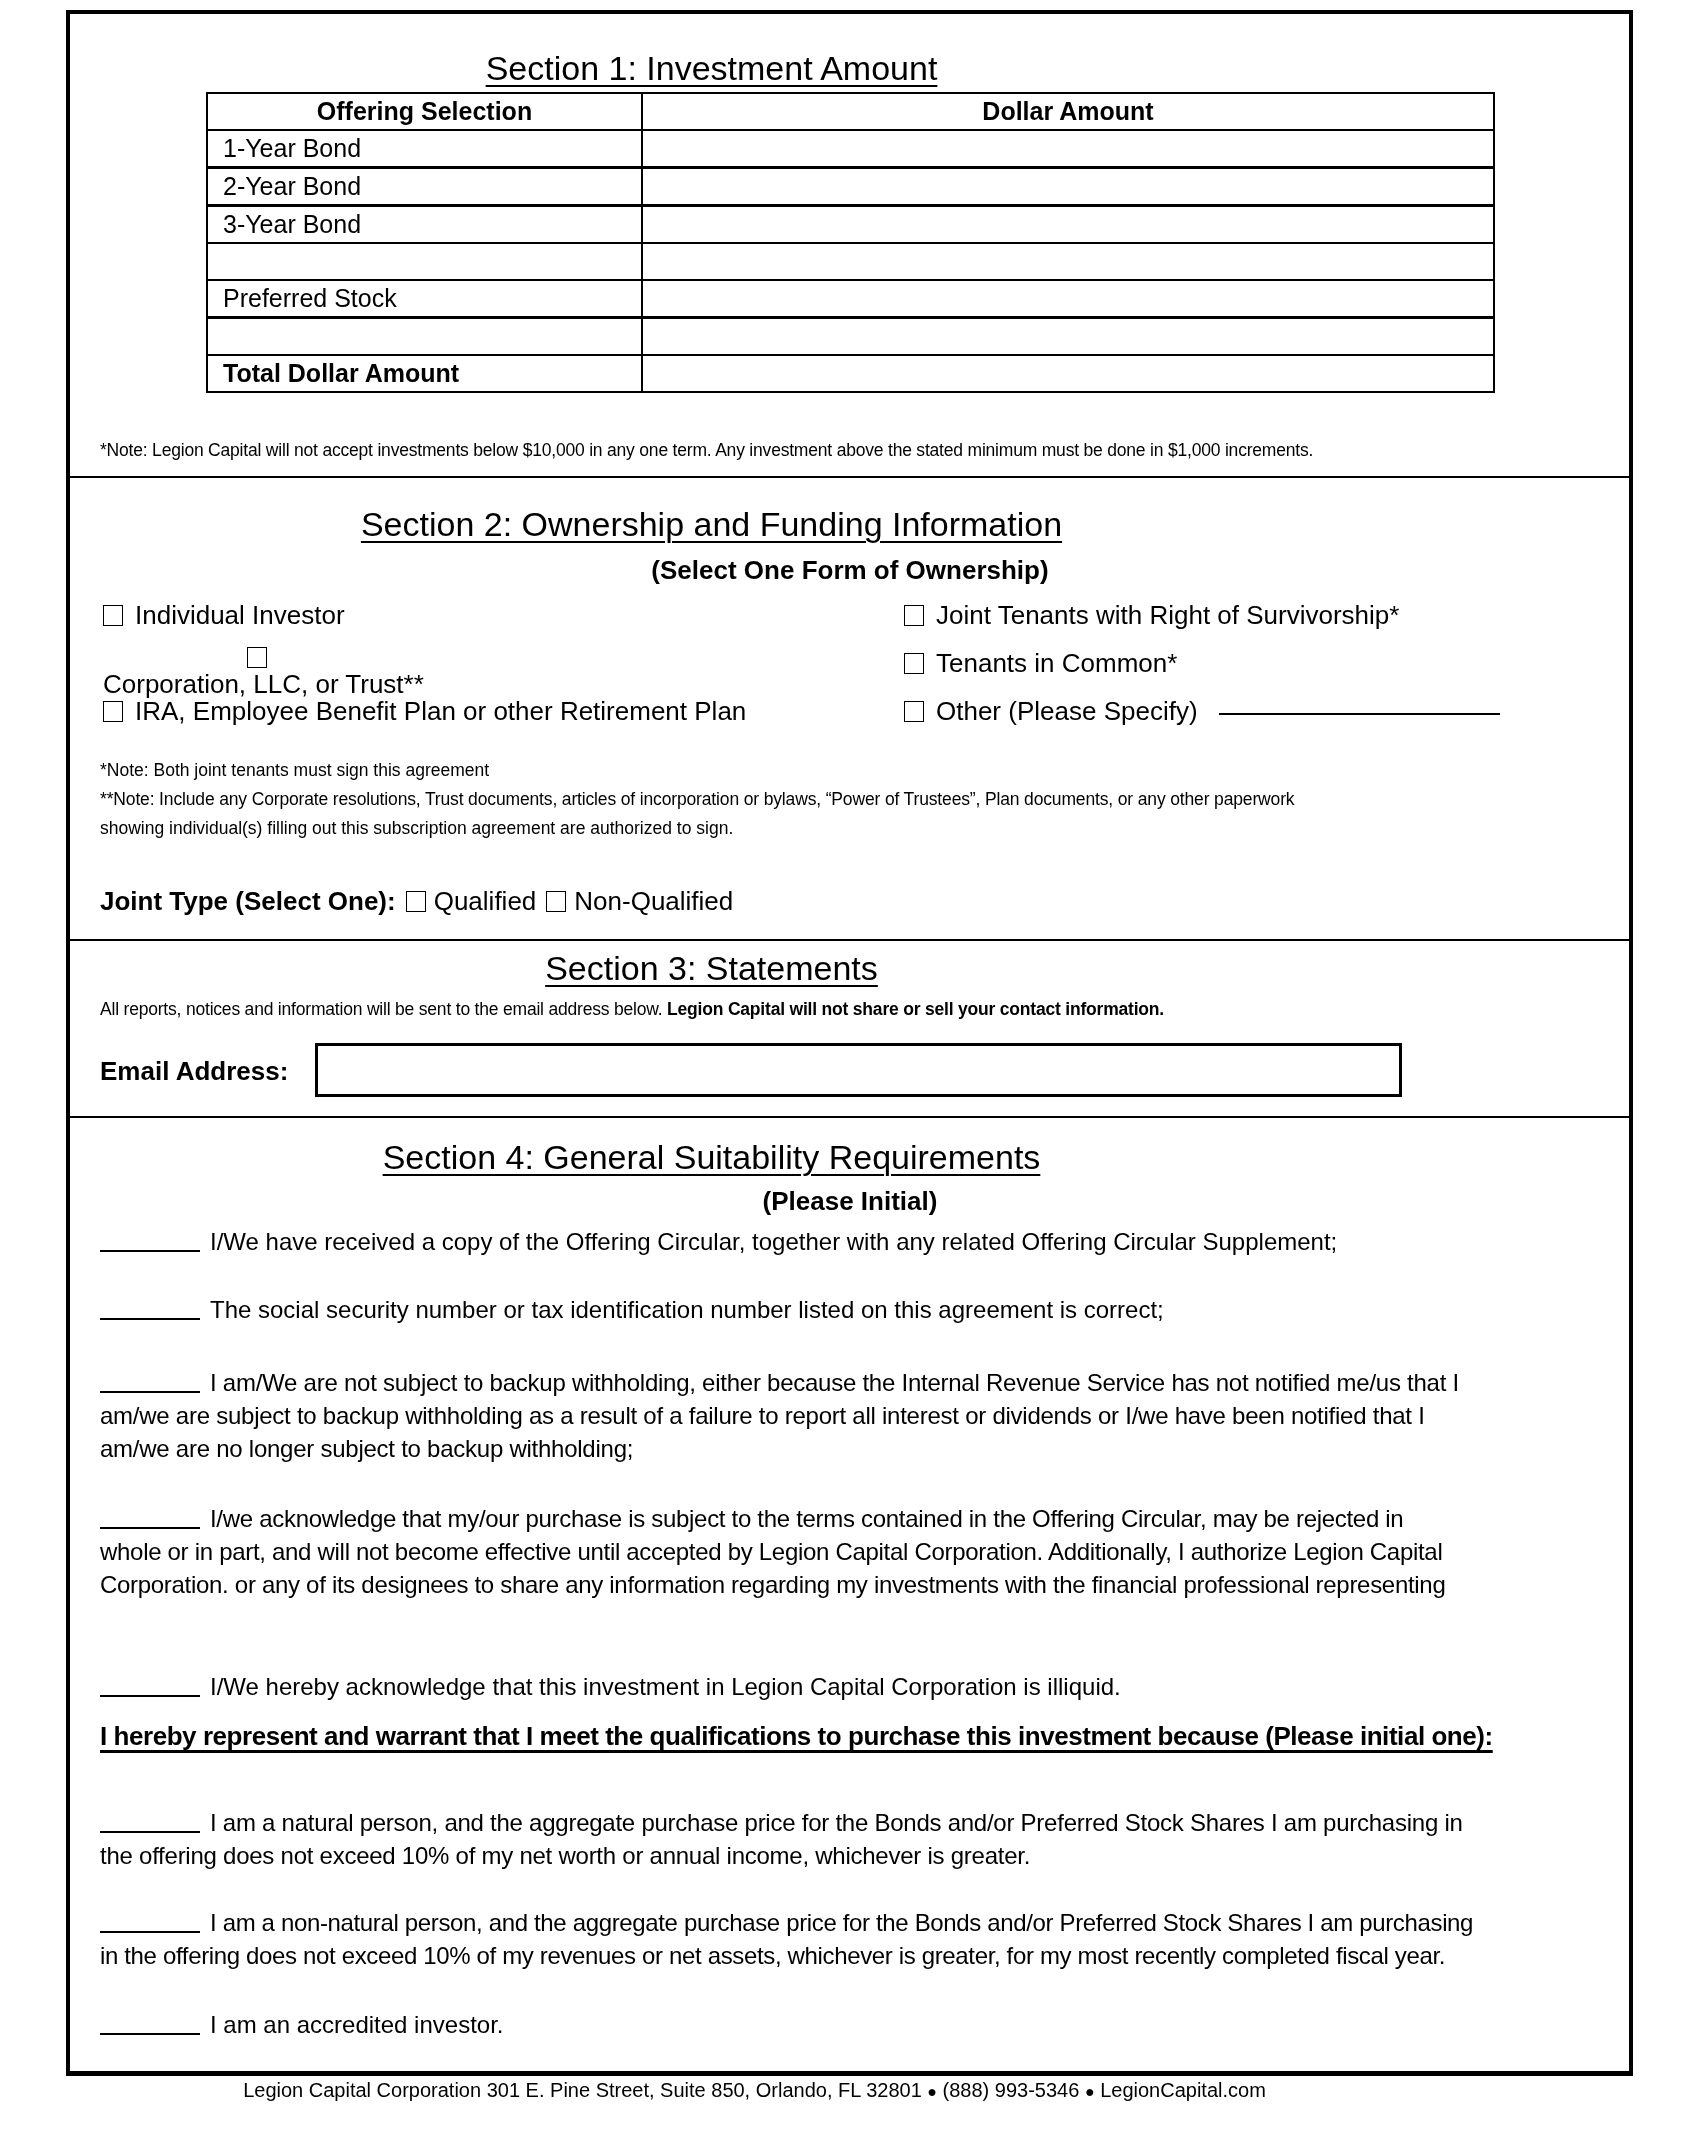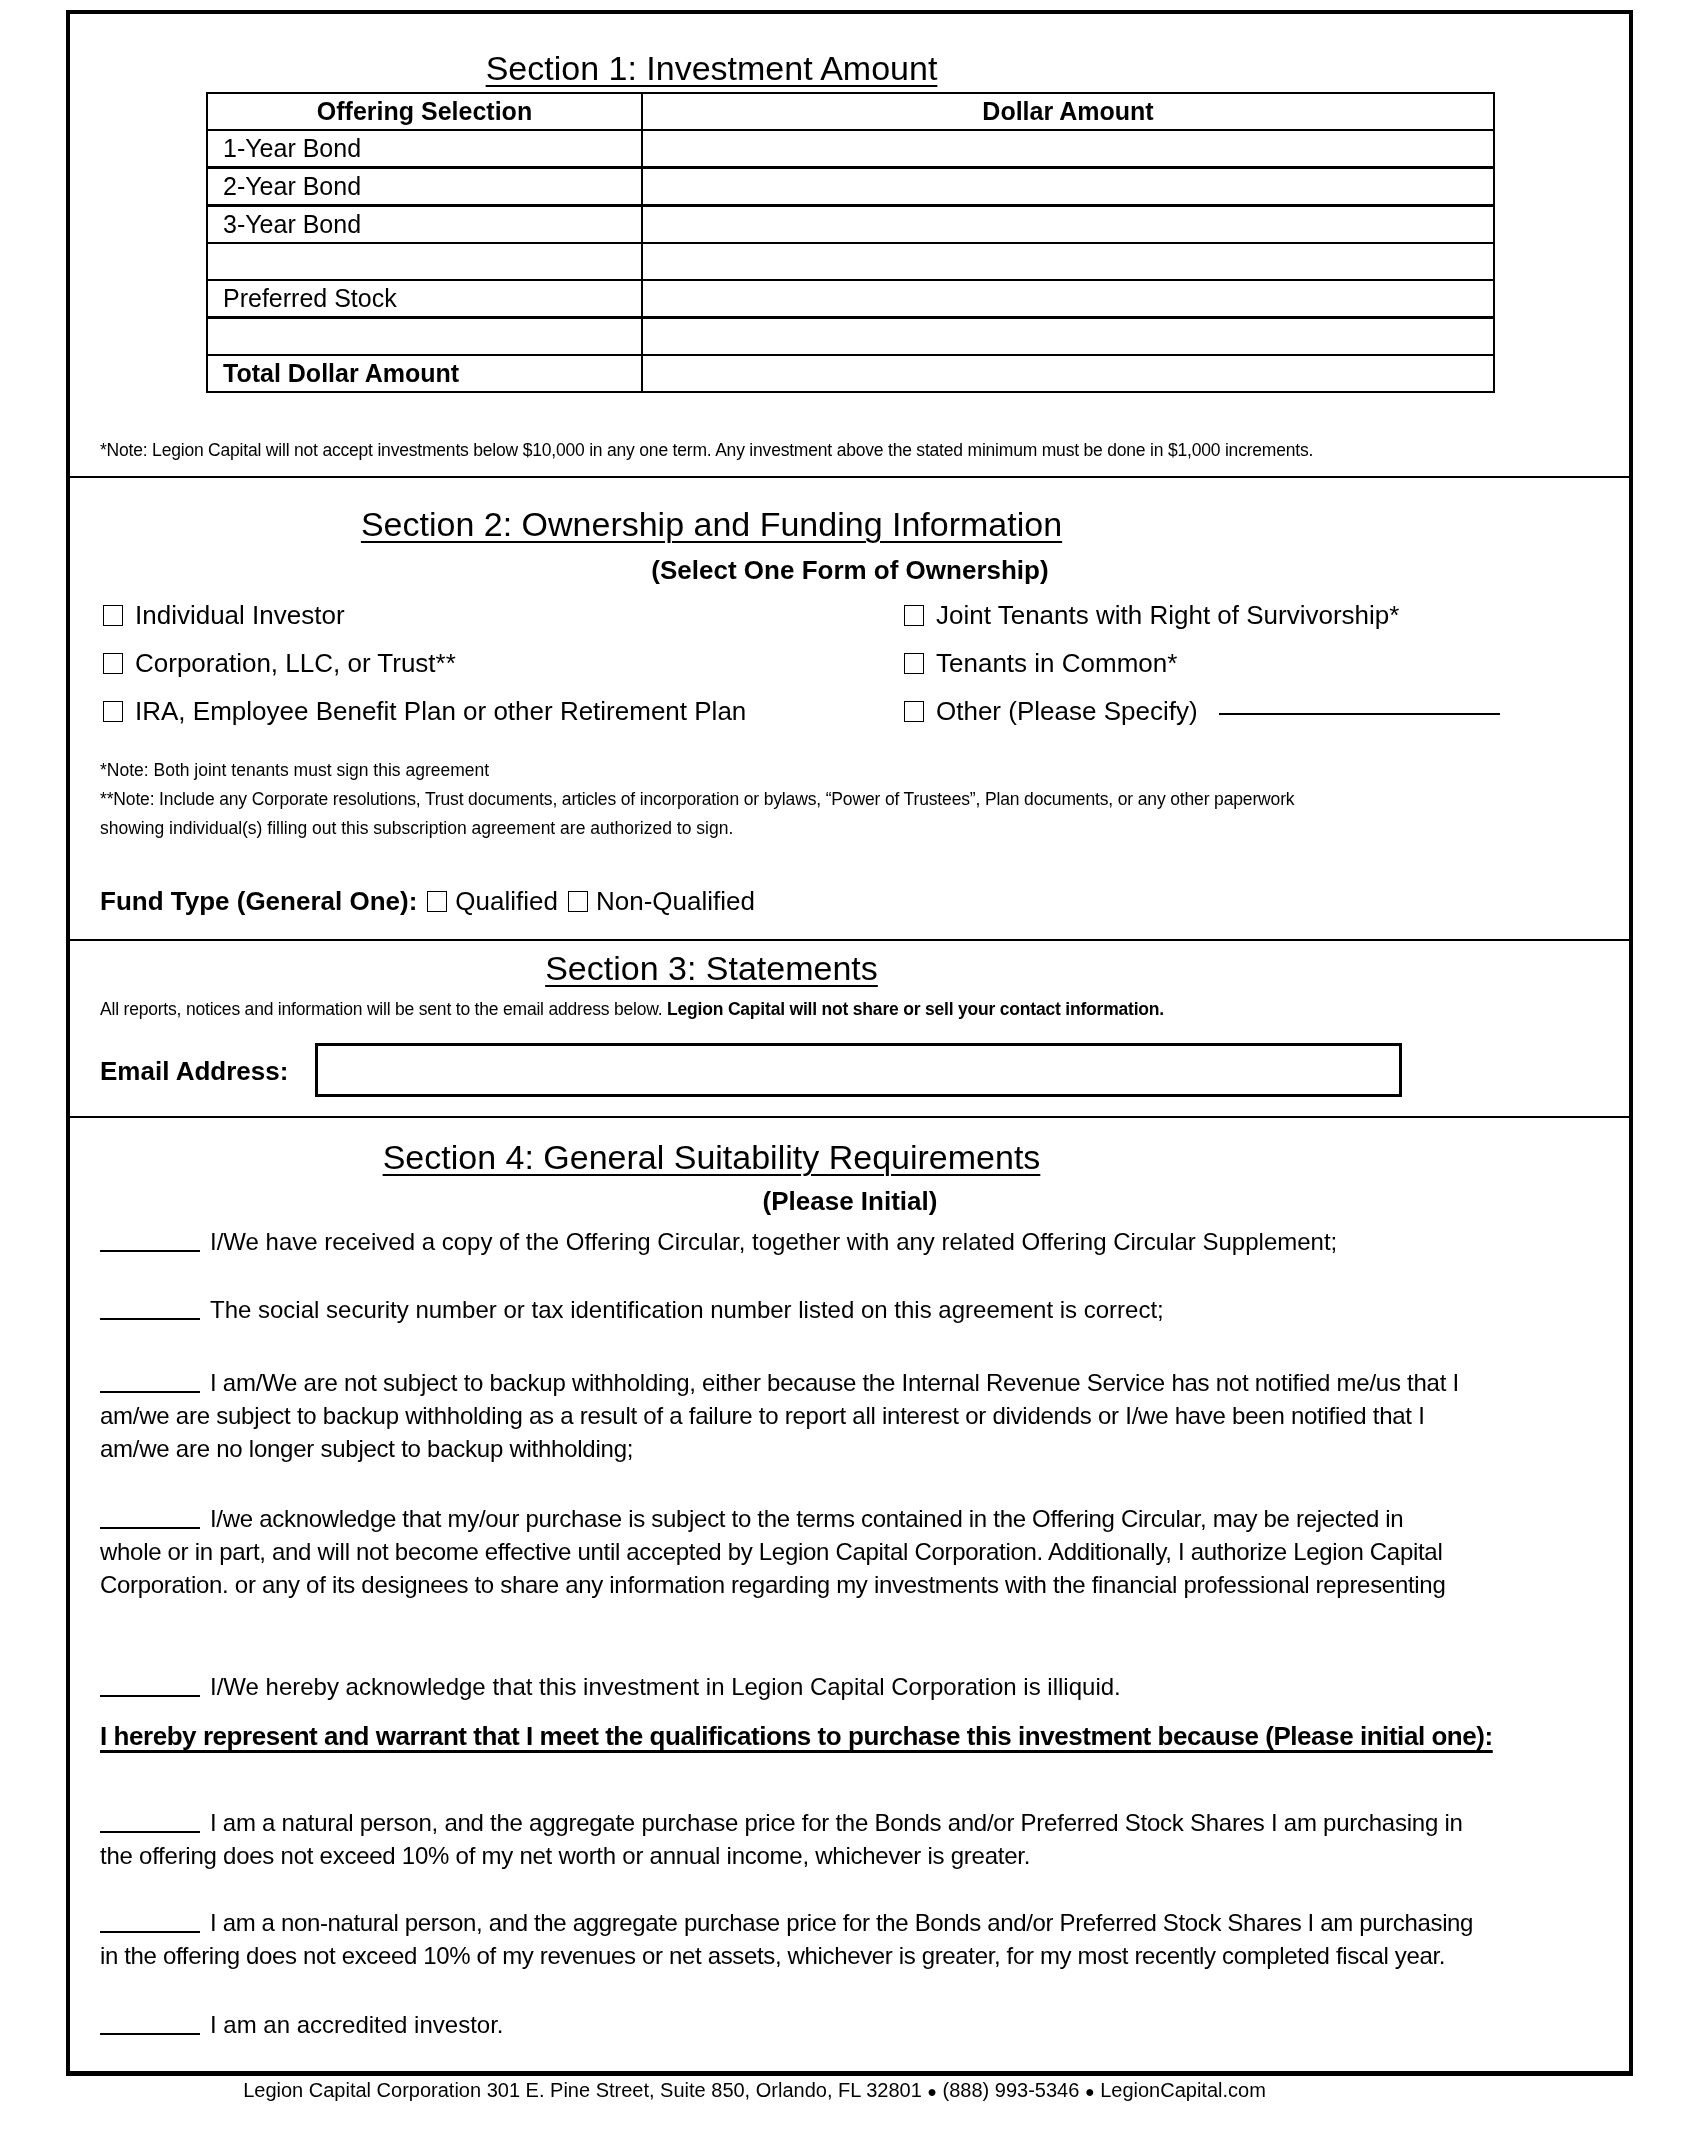--- a/index.html
+++ b/index.html
@@ -87,21 +87,21 @@
 <div class="sec-sub" style="top:555px;">(Select One Form of Ownership)</div>
 
 <div class="opt" style="left:103px; top:599px;align-items:center;">
   <span class="cb"></span>
   <span>Individual Investor</span>
 </div>
 <div class="opt" style="left:904px; top:599px;">
   <span class="cb"></span>
   <span>Joint Tenants with Right of Survivorship*</span>
 </div>
-<div class="opt" style="left:103px; top:647px;">
+<div class="opt" style="left:103px; top:647px;flex-direction:column;">
   <span class="cb"></span>
   <span>Corporation, LLC, or Trust**</span>
 </div>
 <div class="opt" style="left:904px; top:647px;">
   <span class="cb"></span>
   <span>Tenants in Common*</span>
 </div>
 <div class="opt" style="left:103px; top:695px;">
   <span class="cb"></span>
   <span>IRA, Employee Benefit Plan or other Retirement Plan</span>
@@ -110,21 +110,21 @@
   <span class="cb"></span>
   <span>Other (Please Specify)</span>
 </div>
 <div class="abs" style="left:1219px; top:713px; width:281px; height:0; border-bottom:2.5px solid #000;"></div>
 
 <div class="abs small-note" style="left:100px; top:756px;">*Note: Both joint tenants must sign this agreement</div>
 <div class="abs small-note" style="left:100px; top:785px; letter-spacing:-0.15px;">**Note: Include any Corporate resolutions, Trust documents, articles of incorporation or bylaws, “Power of Trustees”, Plan documents, or any other paperwork</div>
 <div class="abs small-note" style="left:100px; top:814px;">showing individual(s) filling out this subscription agreement are authorized to sign.</div>
 
 <div class="opt" style="left:100px; top:885px;">
-  <span style="font-weight:bold; margin-right:10px;">Fund Type (General One):</span>
+  <span style="font-weight:bold; margin-right:10px;">Joint Type (Select One):</span>
   <span class="cb" style="margin-right:8px;"></span>
   <span style="margin-right:10px;">Qualified</span>
   <span class="cb" style="margin-right:8px;"></span>
   <span>Non-Qualified</span>
 </div>
 
 <div class="divider" style="top:939px;"></div>
 
 <div class="sec-title" style="top:948px;"><span>Section 3: Statements</span></div>
 <div class="abs" style="left:100px; top:996px; font-size:17.5px; line-height:26px; letter-spacing:-0.2px;">

